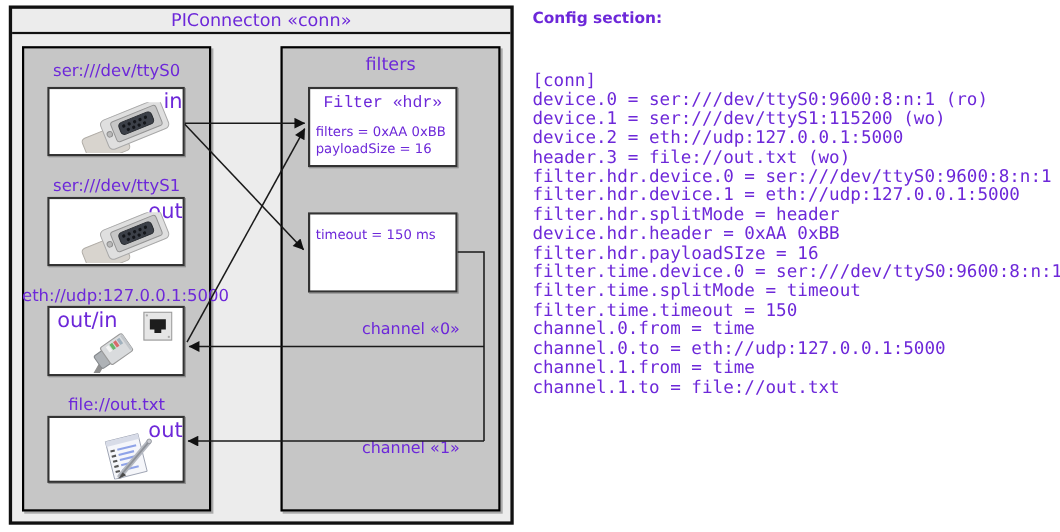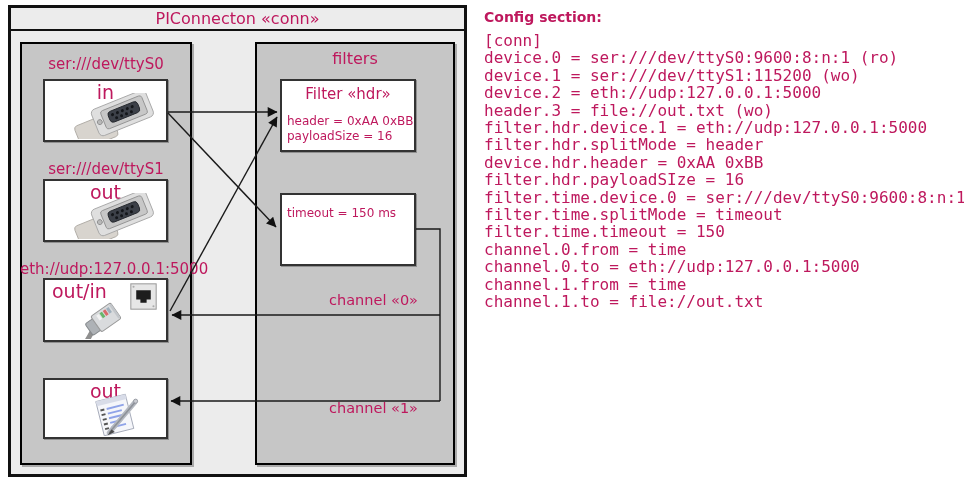--- a/index.html
+++ b/index.html
@@ -1,55 +1,55 @@
 <!DOCTYPE html>
 <html><head>
 <meta charset="utf-8">
 <style>
   html,body { margin:0; padding:0; background:#fff; }
   .stage { position:relative; width:964px; height:484px; background:#ffffff;
-           font-family:"DejaVu Sans", sans-serif; color:#be185d; overflow:hidden; }
+           font-family:"DejaVu Sans", sans-serif; color:#6d28d9; overflow:hidden; }
 
   
   .outer { position:absolute; left:8px; top:5px; width:459px; height:472px;
            box-sizing:border-box; border:3px solid #111; background:#ececec; }
   .outer-title { position:absolute; left:0; top:0; width:100%; height:21px;
                  border-bottom:2px solid #111; text-align:center;
                  font-size:16px; line-height:21px; }
 
   .panel { position:absolute; box-sizing:border-box; background:#c6c6c6;
            border:2px solid #000000; box-shadow:2px 2px 0 rgba(90,90,90,.45); }
   .devices-panel { left:9px;  top:34px; width:172px; height:423px; }
   .filters-panel { left:244px; top:34px; width:200px; height:423px; }
   .panel-title { text-align:center; font-size:16px; margin-top:5px; }
 
   .dev-label { position:absolute; left:9px; width:172px; text-align:center;
                font-size:15px; line-height:18px; white-space:nowrap; }
   .dev-box { position:absolute; left:32px; width:125px; box-sizing:border-box;
              background:#fff; border:2px solid #333; box-shadow:1px 1px 0 rgba(90,90,90,.5); }
-  .dev-dir { position:absolute; left:0; right:0; top:1px; text-align:center;
+  .dev-dir { position:absolute; left:0; right:0; top:1px; text-align:right;
              font-size:19px; line-height:21px; }
   .dev-dir.left { left:7px; right:auto; text-align:center; }
   .dev-icon { position:absolute; }
 
   .filter-box { position:absolute; left:269px; width:136px; height:73px;
                 box-sizing:border-box; background:#fff; border:2px solid #333;
                 box-shadow:1px 1px 0 rgba(90,90,90,.5); }
-  .filter-title { text-align:center; font-size:15px; margin-top:4px; }
+  .filter-title { text-align:center; font-size:15px; margin-top:4px;font-family:Liberation Mono, monospace; }
   .filter-props { font-size:12px; line-height:15px; margin:11px 0 0 5px; }
 
   .channel-label { position:absolute; right:46px; font-size:14.5px; line-height:16px;
                    text-align:center; white-space:nowrap; }
 
   .arrows { position:absolute; left:0; top:0; pointer-events:none; }
 
   
   .config { position:absolute; left:484px; top:0; width:478px; }
   .config-heading { margin-top:8px; font-size:14px; line-height:18px;font-weight:bold; }
-  .config-lines { margin-top:6px; }
+  .config-lines { margin-top:38px; }
   .config-line { font-family:"DejaVu Sans Mono", monospace; font-size:16px;
                  line-height:17.4px; white-space:pre; }
 </style>
 </head>
 <body>
 
 <div class="stage">
 
   <div class="outer">
 
@@ -123,20 +123,21 @@
           <rect x="31" y="12" width="24" height="19" rx="2" fill="#d9dbdd" stroke="#9a9a9a"></rect>
           <rect x="36" y="14.5" width="3" height="6" fill="#f2f2f2"></rect>
           <rect x="40" y="14.5" width="3" height="6" fill="#66b66a"></rect>
           <rect x="44" y="14.5" width="3" height="6" fill="#d96a6a"></rect>
           <rect x="48" y="14.5" width="3" height="6" fill="#9fb0bd"></rect>
           <rect x="52.5" y="13.5" width="2.5" height="16" fill="#c2c6ca"></rect>
         </g>
       </svg>
     </div>
 
+    <div class="dev-label" style="top:351px">file://out.txt</div>
     <div class="dev-box" style="top:370px;height:61px">
       <span class="dev-dir">out</span>
       <svg class="dev-icon" style="right:16px;bottom:1px" width="64" height="48" viewBox="0 0 70 60">
         <g transform="rotate(-14 30 34)">
           <rect x="12" y="12" width="38" height="44" fill="#f5f6fa" stroke="#9aa0b0"></rect>
           <rect x="12" y="12" width="38" height="6" fill="#d8dce8"></rect>
           <rect x="15" y="23" width="5" height="2.4" fill="#555"></rect>
             <rect x="23" y="23" width="22" height="2.4" fill="#8fa3e8"></rect>
           <rect x="15" y="29" width="5" height="2.4" fill="#555"></rect>
             <rect x="23" y="29" width="18" height="2.4" fill="#8fa3e8"></rect>
@@ -150,21 +151,21 @@
         <path d="M24,56 L56,18" stroke="#b4b8c0" stroke-width="6" stroke-linecap="round"></path>
         <path d="M24,56 L56,18" stroke="#8d9198" stroke-width="2"></path>
         <path d="M22,59 L27,52 L31,55 z" fill="#4a4a4a"></path>
         <circle cx="57" cy="16.5" r="2.6" fill="#caccd2" stroke="#8d9198"></circle>
       </svg>
     </div>
 
     <div class="filter-box" style="top:71px">
       <div class="filter-title">Filter «hdr»</div>
       <div class="filter-props">
-        <div>header = 0xAA 0xBB</div>
+        <div>filters = 0xAA 0xBB</div>
         <div>payloadSize = 16</div>
       </div>
     </div>
 
     <div class="filter-box" style="top:185px">
       <div class="filter-props">
         <div>timeout = 150 ms</div>
       </div>
     </div>
 
@@ -187,20 +188,21 @@
   </div>
 
   <div class="config">
     <div class="config-heading">Config section:</div>
     <div class="config-lines">
       <div class="config-line">[conn]</div>
       <div class="config-line">device.0 = ser:///dev/ttyS0:9600:8:n:1 (ro)</div>
       <div class="config-line">device.1 = ser:///dev/ttyS1:115200 (wo)</div>
       <div class="config-line">device.2 = eth://udp:127.0.0.1:5000</div>
       <div class="config-line">header.3 = file://out.txt (wo)</div>
+      <div class="config-line">filter.hdr.device.0 = ser:///dev/ttyS0:9600:8:n:1</div>
       <div class="config-line">filter.hdr.device.1 = eth://udp:127.0.0.1:5000</div>
       <div class="config-line">filter.hdr.splitMode = header</div>
       <div class="config-line">device.hdr.header = 0xAA 0xBB</div>
       <div class="config-line">filter.hdr.payloadSIze = 16</div>
       <div class="config-line">filter.time.device.0 = ser:///dev/ttyS0:9600:8:n:1</div>
       <div class="config-line">filter.time.splitMode = timeout</div>
       <div class="config-line">filter.time.timeout = 150</div>
       <div class="config-line">channel.0.from = time</div>
       <div class="config-line">channel.0.to = eth://udp:127.0.0.1:5000</div>
       <div class="config-line">channel.1.from = time</div>

